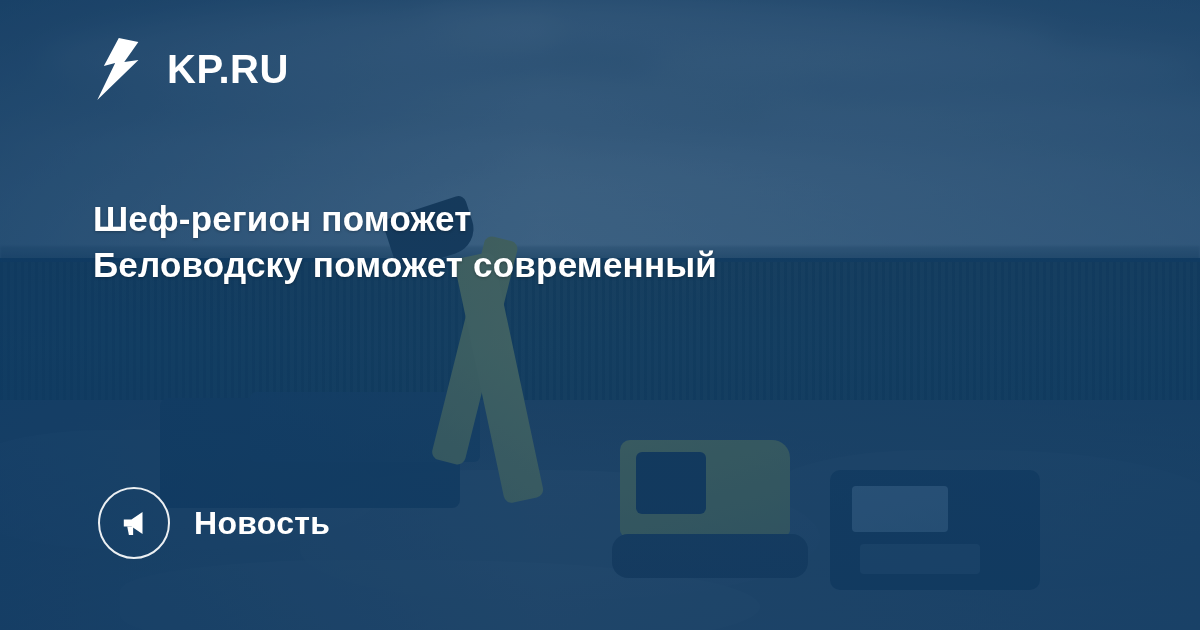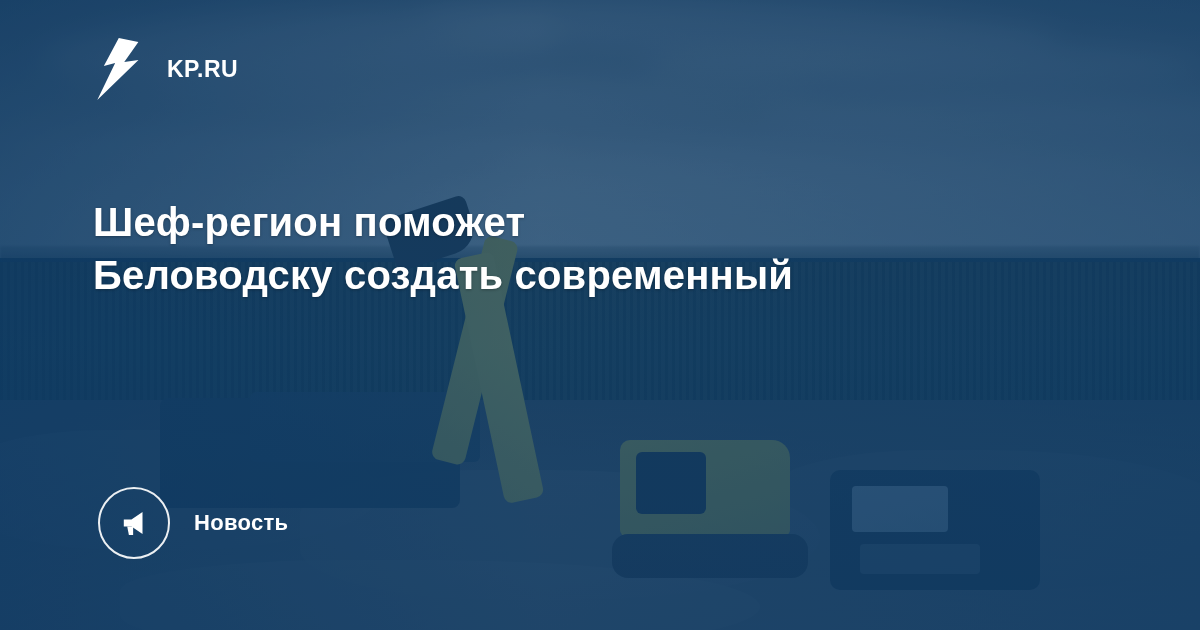--- a/index.html
+++ b/index.html
@@ -177,33 +177,33 @@
     position: absolute;
     left: 93px;
     top: 36px;
     display: flex;
     align-items: center;
     gap: 16px;
   }
   .brand-mark { width: 58px; height: 66px; display: block; }
   .brand-text {
     color: #ffffff;
-    font-size: 23px;
+    font-size: 40px;
     font-weight: bold;
     letter-spacing: .5px;
     line-height: 1;
   }
 
   .headline {
     position: absolute;
     left: 93px;
     top: 196px;
     width: 1010px;
     color: #ffffff;
-    font-size: 40px;
+    font-size: 35px;
     font-weight: bold;
     line-height: 1.32;
     letter-spacing: .2px;
     text-shadow: 0 1px 3px rgba(0,0,0,.28);
   }
 
   .label-row {
     position: absolute;
     left: 98px;
     top: 487px;
@@ -216,21 +216,21 @@
     height: 72px;
     border-radius: 50%;
     border: 2px solid rgba(255,255,255,.92);
     display: flex;
     align-items: center;
     justify-content: center;
     box-sizing: border-box;
   }
   .label-text {
     color: #ffffff;
-    font-size: 22px;
+    font-size: 32px;
     font-weight: bold;
     letter-spacing: .3px;
   }
 </style>
 </head>
 <body>
 
 <div class="card">
 
   <div class="photo">
@@ -272,21 +272,21 @@
       <span class="brand-mark">
         <svg viewBox="0 0 58 66" width="58" height="66" aria-hidden="true">
           <path d="M22 2 L10 30 L21 27 L7 64 L44 24 L30 26 L42 6 Z" fill="#ffffff" transform="skewX(-6) translate(4,0)"></path>
         </svg>
       </span>
       <span class="brand-text">KP.RU</span>
     </div>
 
     <div class="headline">
       <div>Шеф-регион поможет</div>
-      <div>Беловодску создать современный</div>
+      <div>Беловодску поможет современный</div>
     </div>
 
     <div class="label-row">
       <span class="label-badge">
         <svg viewBox="0 0 40 40" width="34" height="34" aria-hidden="true">
           <path d="M8 16 L17 16 L30 7 L30 33 L17 24 L8 24 Z" fill="#ffffff"></path>
           <path d="M12 24 L19 24 L19 34 L14 34 Z" fill="#ffffff"></path>
         </svg>
       </span>
       <span class="label-text">Новость</span>

